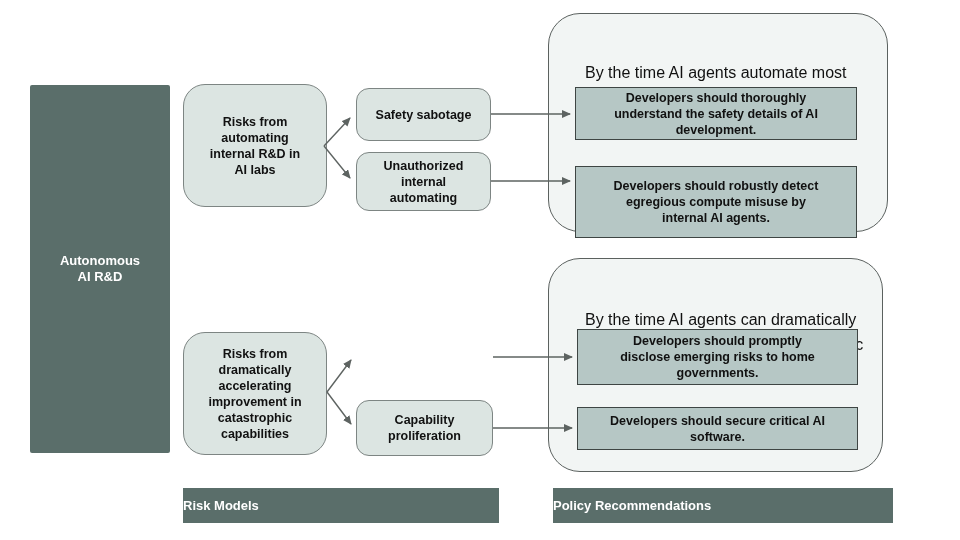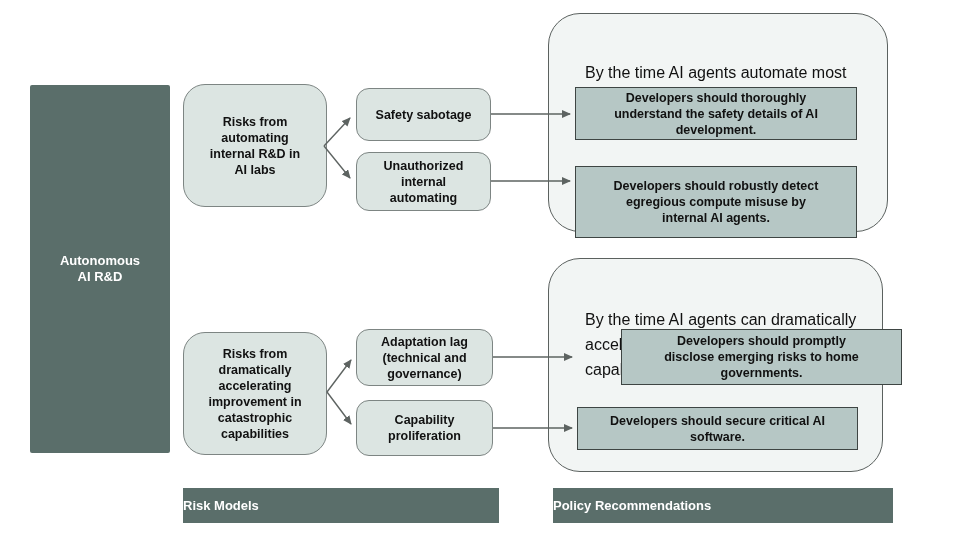--- a/index.html
+++ b/index.html
@@ -78,31 +78,28 @@
   <div class="node policy-box" style="left:575px;top:154px;width:282px;height:72px;margin-top:12px;">Developers should robustly detect
 egregious compute misuse by
 internal AI agents.</div>
 
   <div class="node source-box" style="left:183px;top:332px;height:123px;">Risks from
 dramatically
 accelerating
 improvement in
 catastrophic
 capabilities</div>
-  <div class="node risk-box" style="left:356px;top:329px;height:57px;">Adaptation lag
-(technical and
-governance)</div>
   <div class="node risk-box" style="left:356px;top:400px;height:56px;">Capability
 proliferation</div>
 
   <div class="container-box" style="left:548px;top:258px;width:335px;height:214px;"></div>
   <div class="container-header" style="left:585px;top:280px;width:290px;">By the time AI agents can dramatically
 accelerate improvement in catastrophic
 capabilities:</div>
-  <div class="node policy-box" style="left:577px;top:329px;width:281px;height:56px;margin-left:44px;">Developers should promptly
+  <div class="node policy-box" style="left:577px;top:329px;width:281px;height:56px;">Developers should promptly
 disclose emerging risks to home
 governments.</div>
   <div class="node policy-box" style="left:577px;top:407px;width:281px;height:43px;">Developers should secure critical AI
 software.</div>
 
   <svg class="arrows" viewBox="0 0 960 540" xmlns="http://www.w3.org/2000/svg">
     <defs>
       <marker id="ah" markerUnits="userSpaceOnUse" markerWidth="9" markerHeight="8" refX="8" refY="4" orient="auto">
         <path d="M0,0 L9,4 L0,8 Z" fill="#5d6361"></path>
       </marker>

